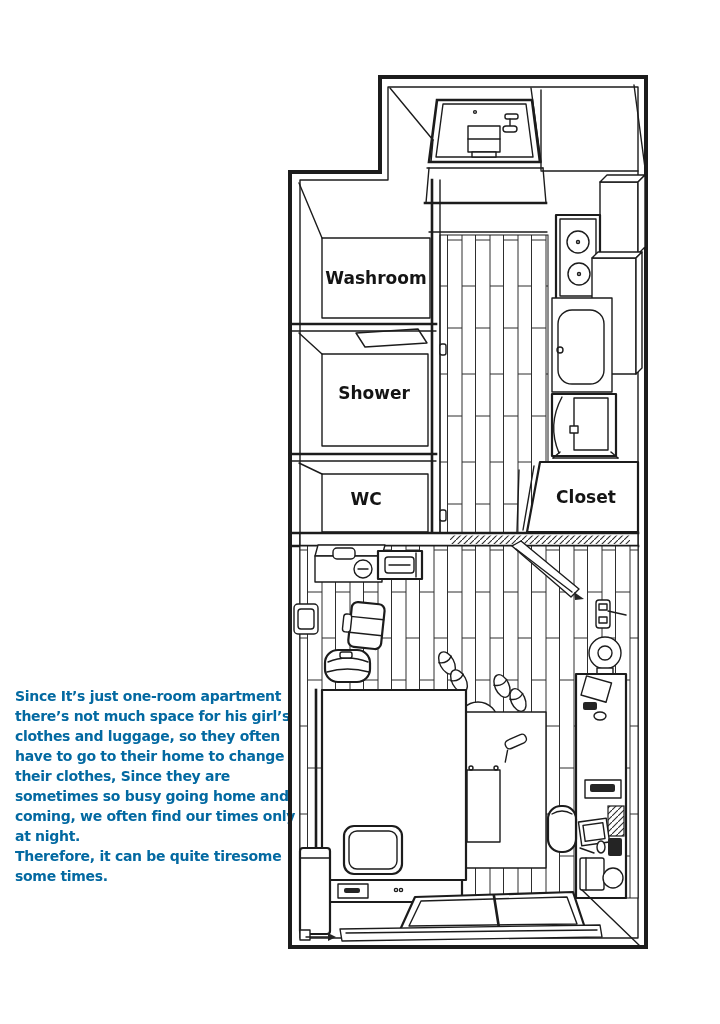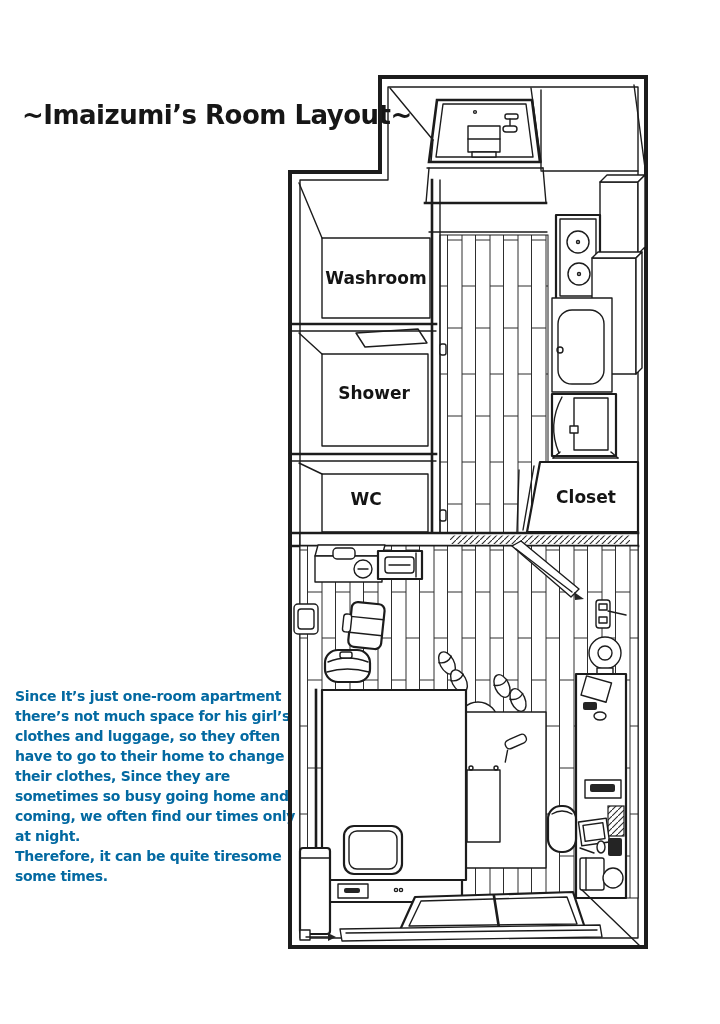--- a/index.html
+++ b/index.html
@@ -20,21 +20,20 @@
   .wht2{fill:#ffffff;stroke:#1c1c1c;stroke-width:2.2;stroke-linejoin:round;}
   .dark{fill:#242424;stroke:none;}
   .room-label{font-family:"DejaVu Sans","Liberation Sans",sans-serif;font-weight:700;
               font-size:17px;fill:#141414;stroke:none;text-anchor:middle;}
 </style>
 </head>
 <body>
 
 <div class="page">
 
-  <div class="title">~Imaizumi’s Room Layout~</div>
 
   <div class="notes">
     <p>Since It’s just one-room apartment
 there’s not much space for his girl’s
 clothes and luggage, so they often
 have to go to their home to change
 their clothes, Since they are
 sometimes so busy going home and
 coming, we often find our times only
 at night.</p>

